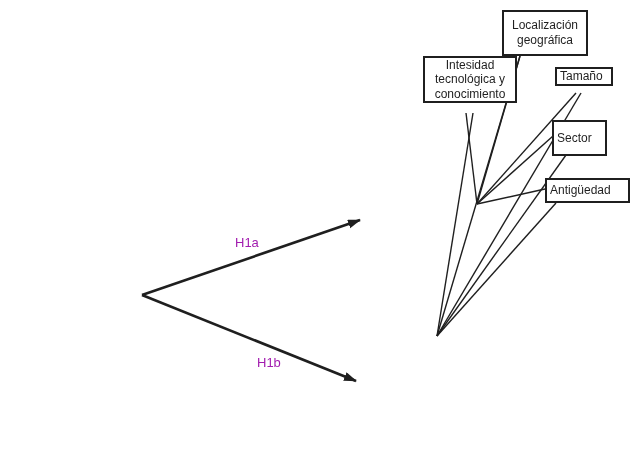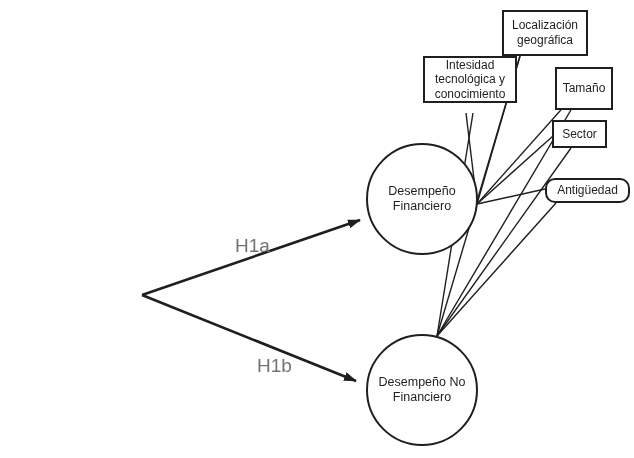--- a/index.html
+++ b/index.html
@@ -8,35 +8,35 @@
     width:634px;height:458px;
     background:#ffffff;
     font-family:"Liberation Sans",sans-serif;
     color:#1f1f1f;
     overflow:hidden;
   }
   .wires{position:absolute;left:0;top:0;z-index:1;}
   .node{
     position:absolute;z-index:2;box-sizing:border-box;
     background:#ffffff;border:2.4px solid #1f1f1f;
-    display:flex;align-items:center;justify-content:center;
+    display:flex;align-items:center;justify-content:flex-start;
     text-align:center;font-size:12px;line-height:1.22;
     padding:1px 3px;
   }
   .ellipse{border-radius:50%;font-size:12.5px;padding:2px 8px;}
-  .hlabel{position:absolute;z-index:2;font-size:19px;color:#737373;}
+  .hlabel{position:absolute;z-index:2;font-size:13px;color:#a21caf;}
   
   #n-cap{left:13px;top:235px;width:118px;height:118px;}
   #n-df{left:366px;top:143px;width:112px;height:112px;}
   #n-dnf{left:366px;top:334px;width:112px;height:112px;}
   #n-loc{left:502px;top:10px;width:86px;height:46px;}
   #n-int{left:423px;top:56px;width:94px;height:47px;}
-  #n-tam{left:555px;top:67px;width:58px;height:43px;}
-  #n-sec{left:552px;top:120px;width:55px;height:28px;}
-  #n-ant{left:545px;top:178px;width:85px;height:25px;border-radius:10px;}
+  #n-tam{left:555px;top:67px;width:58px;height:19px;}
+  #n-sec{left:552px;top:120px;width:55px;height:36px;}
+  #n-ant{left:545px;top:178px;width:85px;height:25px;}
   #lbl-h1a{left:235px;top:235px;}
   #lbl-h1b{left:257px;top:355px;}
 </style>
 </head>
 <body>
 
 <div class="stage">
 
   <svg class="wires" width="634" height="458" viewBox="0 0 634 458" aria-hidden="true">
     <defs>
@@ -57,26 +57,20 @@
       <line x1="545" y1="189" x2="477" y2="204"></line>
       <line x1="556" y1="203" x2="437" y2="336"></line>
     </g>
 
     <g stroke="#1f1f1f" stroke-width="2.6" fill="none">
       <line x1="142" y1="295" x2="360" y2="220" marker-end="url(#ah)"></line>
       <line x1="142" y1="295" x2="356" y2="381" marker-end="url(#ah)"></line>
     </g>
   </svg>
 
-  <div class="node ellipse" id="n-df">
-    <span>Desempeño Financiero</span>
-  </div>
-  <div class="node ellipse" id="n-dnf">
-    <span>Desempeño No Financiero</span>
-  </div>
 
   <div class="node" id="n-loc">
     <span>Localización geográfica</span>
   </div>
   <div class="node" id="n-int">
     <span>Intesidad tecnológica y conocimiento</span>
   </div>
   <div class="node" id="n-tam">
     <span>Tamaño</span>
   </div>

